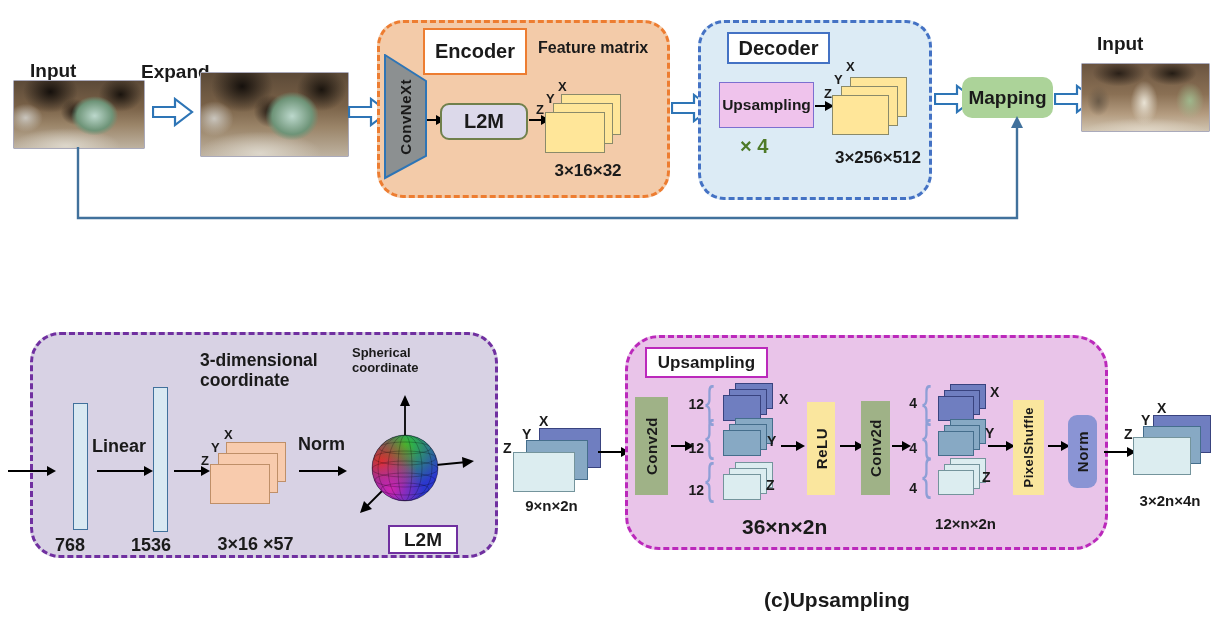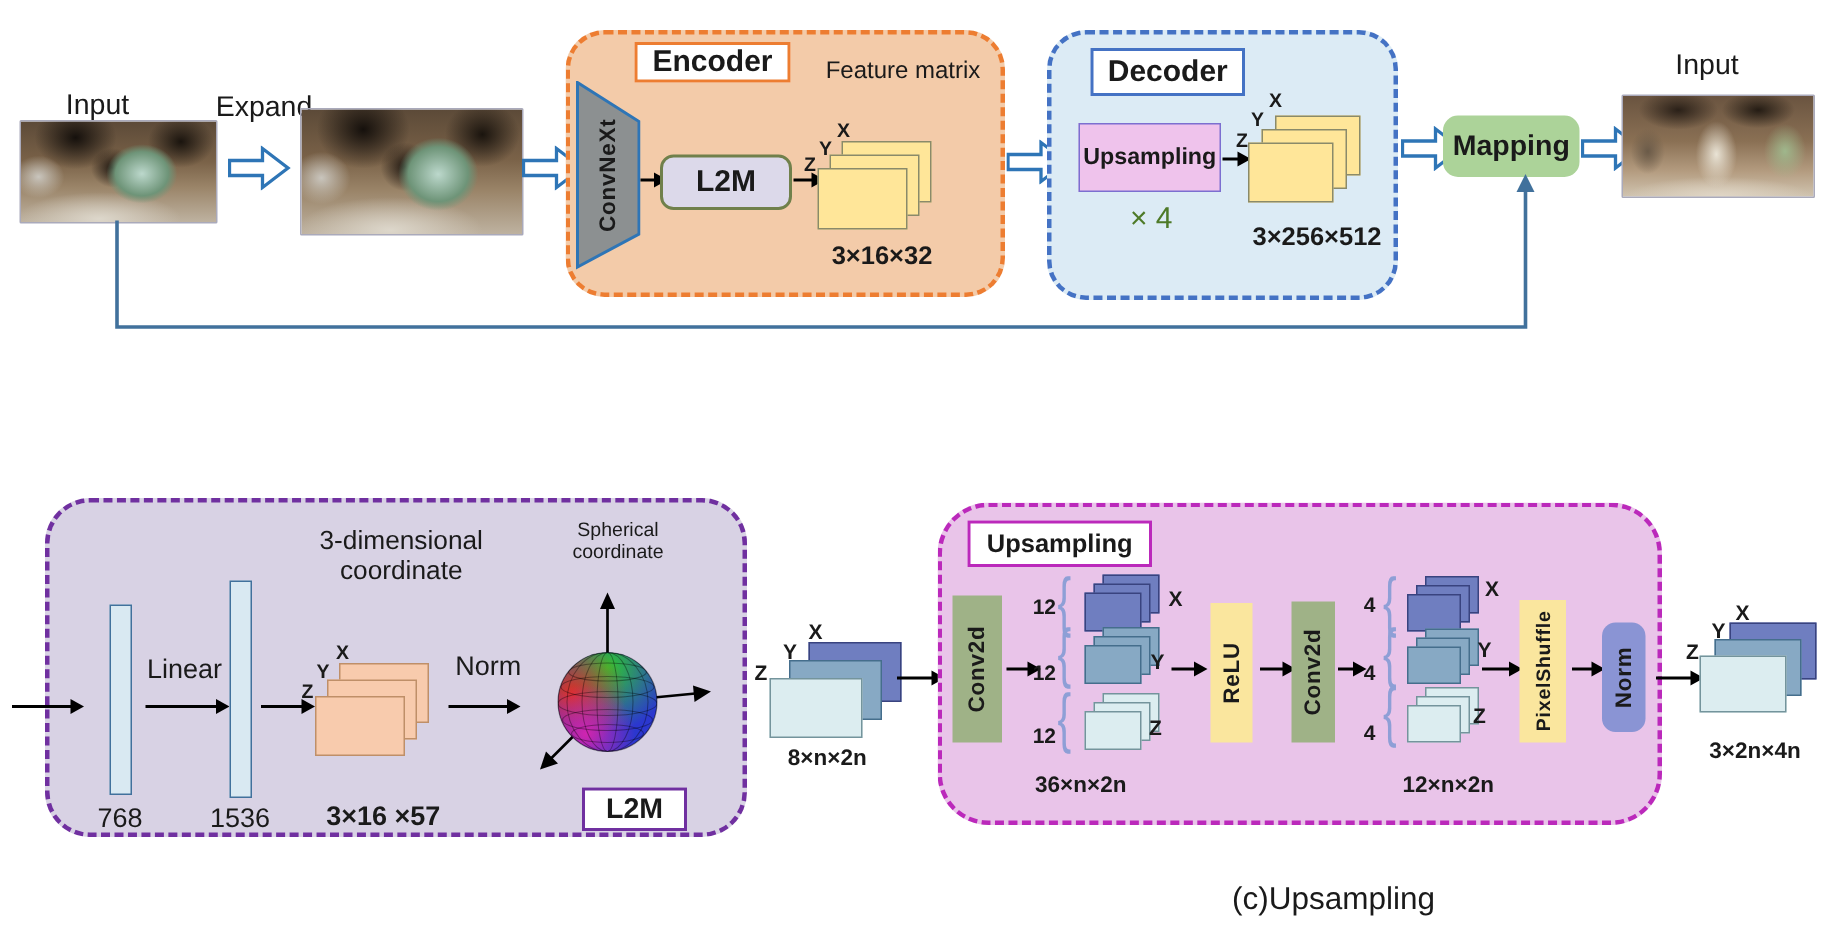--- a/index.html
+++ b/index.html
@@ -1,19 +1,19 @@
 <!DOCTYPE html>
 <html><head>
 <meta charset="utf-8">
 <style>
   html,body{margin:0;padding:0;background:#fff}
   #canvas{position:relative;width:1219px;height:625px;background:#fff;
           font-family:"Liberation Sans",sans-serif;color:#1a1a1a;overflow:hidden}
   .abs{position:absolute}
-  .lbl{position:absolute;font-weight:400;text-align:center;line-height:1.12;white-space:nowrap}
+  .lbl{position:absolute;font-weight:700;text-align:left;line-height:1.12;white-space:nowrap}
   .dashbox{position:absolute;box-sizing:border-box}
   .rect{position:absolute;box-sizing:border-box}
   .card{position:absolute;box-sizing:border-box;border:1px solid #8a8a6a}
   .harrow{position:absolute;height:2px;background:#000}
   .harrow::after{content:"";position:absolute;right:-8px;top:-4px;width:0;height:0;
                  border-left:9px solid #000;border-top:5px solid transparent;border-bottom:5px solid transparent}
   .vbox{position:absolute;display:flex;align-items:center;justify-content:center;box-sizing:border-box}
   .vt{writing-mode:vertical-rl;transform:rotate(180deg);font-weight:700;letter-spacing:.5px}
   .titlebox{position:absolute;background:#fff;display:flex;align-items:center;justify-content:center;
             font-weight:700;box-sizing:border-box}
@@ -53,21 +53,21 @@
     <polygon points="1,10 23,10 23,2 40,15 23,28 23,20 1,20" fill="#fff" stroke="#2E75B6" stroke-width="2.2"></polygon>
   </svg>
 
   <div class="photo" style="left:200px;top:72px;width:147px;height:83px"></div>
   <svg class="abs" style="left:348px;top:97px" width="42" height="30" viewBox="0 0 42 30">
     <polygon points="1,10 23,10 23,2 40,15 23,28 23,20 1,20" fill="#fff" stroke="#2E75B6" stroke-width="2.2"></polygon>
   </svg>
 
   <div class="dashbox" style="left:377px;top:20px;width:293px;height:178px;background:#F3CBA9;
        border:3px dashed #ED7D31;border-radius:26px"></div>
-  <div class="titlebox" style="left:423px;top:28px;width:104px;height:27px;border:2.5px solid #ED7D31;font-size:20px">Encoder</div>
+  <div class="titlebox" style="left:423px;top:28px;width:104px;height:47px;border:2.5px solid #ED7D31;font-size:20px">Encoder</div>
   <div class="lbl" style="left:538px;top:39px;width:128px;font-size:16px">Feature matrix</div>
 
   <svg class="abs" style="left:384px;top:54px" width="43" height="126" viewBox="0 0 43 126">
     <polygon points="1,1 42,27 42,102 1,124" fill="#8C9091" stroke="#2E75B6" stroke-width="2"></polygon>
   </svg>
   <div class="vbox" style="left:384px;top:54px;width:43px;height:126px">
     <span class="vt" style="font-size:15px">ConvNeXt</span>
   </div>
 
   <div class="harrow" style="left:427px;top:119px;width:10px"></div>
@@ -201,21 +201,21 @@
 
   <div class="titlebox" style="left:388px;top:525px;width:70px;height:29px;border:2.5px solid #7030A0;font-size:19px">L2M</div>
 
 
   <div class="card" style="left:539px;top:428px;width:62px;height:40px;background:#6F7EC0;border-color:#39437F"></div>
   <div class="card" style="left:526px;top:440px;width:62px;height:40px;background:#87A9C4;border-color:#456E8C"></div>
   <div class="card" style="left:513px;top:452px;width:62px;height:40px;background:#DCEDF0;border-color:#74949C"></div>
   <div class="axis" style="left:539px;top:414px;font-size:14px">X</div>
   <div class="axis" style="left:522px;top:427px;font-size:14px">Y</div>
   <div class="axis" style="left:503px;top:441px;font-size:14px">Z</div>
-  <div class="dims" style="left:514px;top:497px;width:75px;font-size:15px">8×n×2n</div>
+  <div class="dims" style="left:514px;top:497px;width:75px;font-size:15px">9×n×2n</div>
   <div class="harrow" style="left:598px;top:451px;width:24px"></div>
 
   <div class="dashbox" style="left:625px;top:335px;width:483px;height:215px;background:#E9C4E9;
        border:3px dashed #BB29BB;border-radius:34px"></div>
   <div class="titlebox" style="left:645px;top:347px;width:123px;height:31px;border:2.5px solid #BB29BB;font-size:17px">Upsampling</div>
 
   <div class="vbox" style="left:635px;top:397px;width:33px;height:98px;background:#9FB287">
     <span class="vt" style="font-size:15px">Conv2d</span>
   </div>
   <div class="harrow" style="left:671px;top:445px;width:15px"></div>
@@ -236,21 +236,21 @@
   <div class="card" style="left:729px;top:424px;width:38px;height:26px;background:#87A9C4;border-color:#456E8C"></div>
   <div class="card" style="left:723px;top:430px;width:38px;height:26px;background:#87A9C4;border-color:#456E8C"></div>
   <div class="axis" style="left:767px;top:434px;font-size:14px">Y</div>
   <div class="harrow" style="left:781px;top:445px;width:16px"></div>
 
   <div class="card" style="left:735px;top:462px;width:38px;height:26px;background:#DCEDF0;border-color:#74949C"></div>
   <div class="card" style="left:729px;top:468px;width:38px;height:26px;background:#DCEDF0;border-color:#74949C"></div>
   <div class="card" style="left:723px;top:474px;width:38px;height:26px;background:#DCEDF0;border-color:#74949C"></div>
   <div class="axis" style="left:766px;top:478px;font-size:14px">Z</div>
 
-  <div class="dims" style="left:678px;top:515px;width:85px;font-size:15px">36×n×2n</div>
+  <div class="dims" style="left:742px;top:515px;width:85px;font-size:21px">36×n×2n</div>
 
   <div class="vbox" style="left:807px;top:402px;width:28px;height:93px;background:#FAE69E">
     <span class="vt" style="font-size:15px">ReLU</span>
   </div>
   <div class="harrow" style="left:840px;top:445px;width:16px"></div>
 
   <div class="vbox" style="left:861px;top:401px;width:29px;height:94px;background:#9FB287">
     <span class="vt" style="font-size:15px">Conv2d</span>
   </div>
   <div class="harrow" style="left:892px;top:445px;width:11px"></div>

